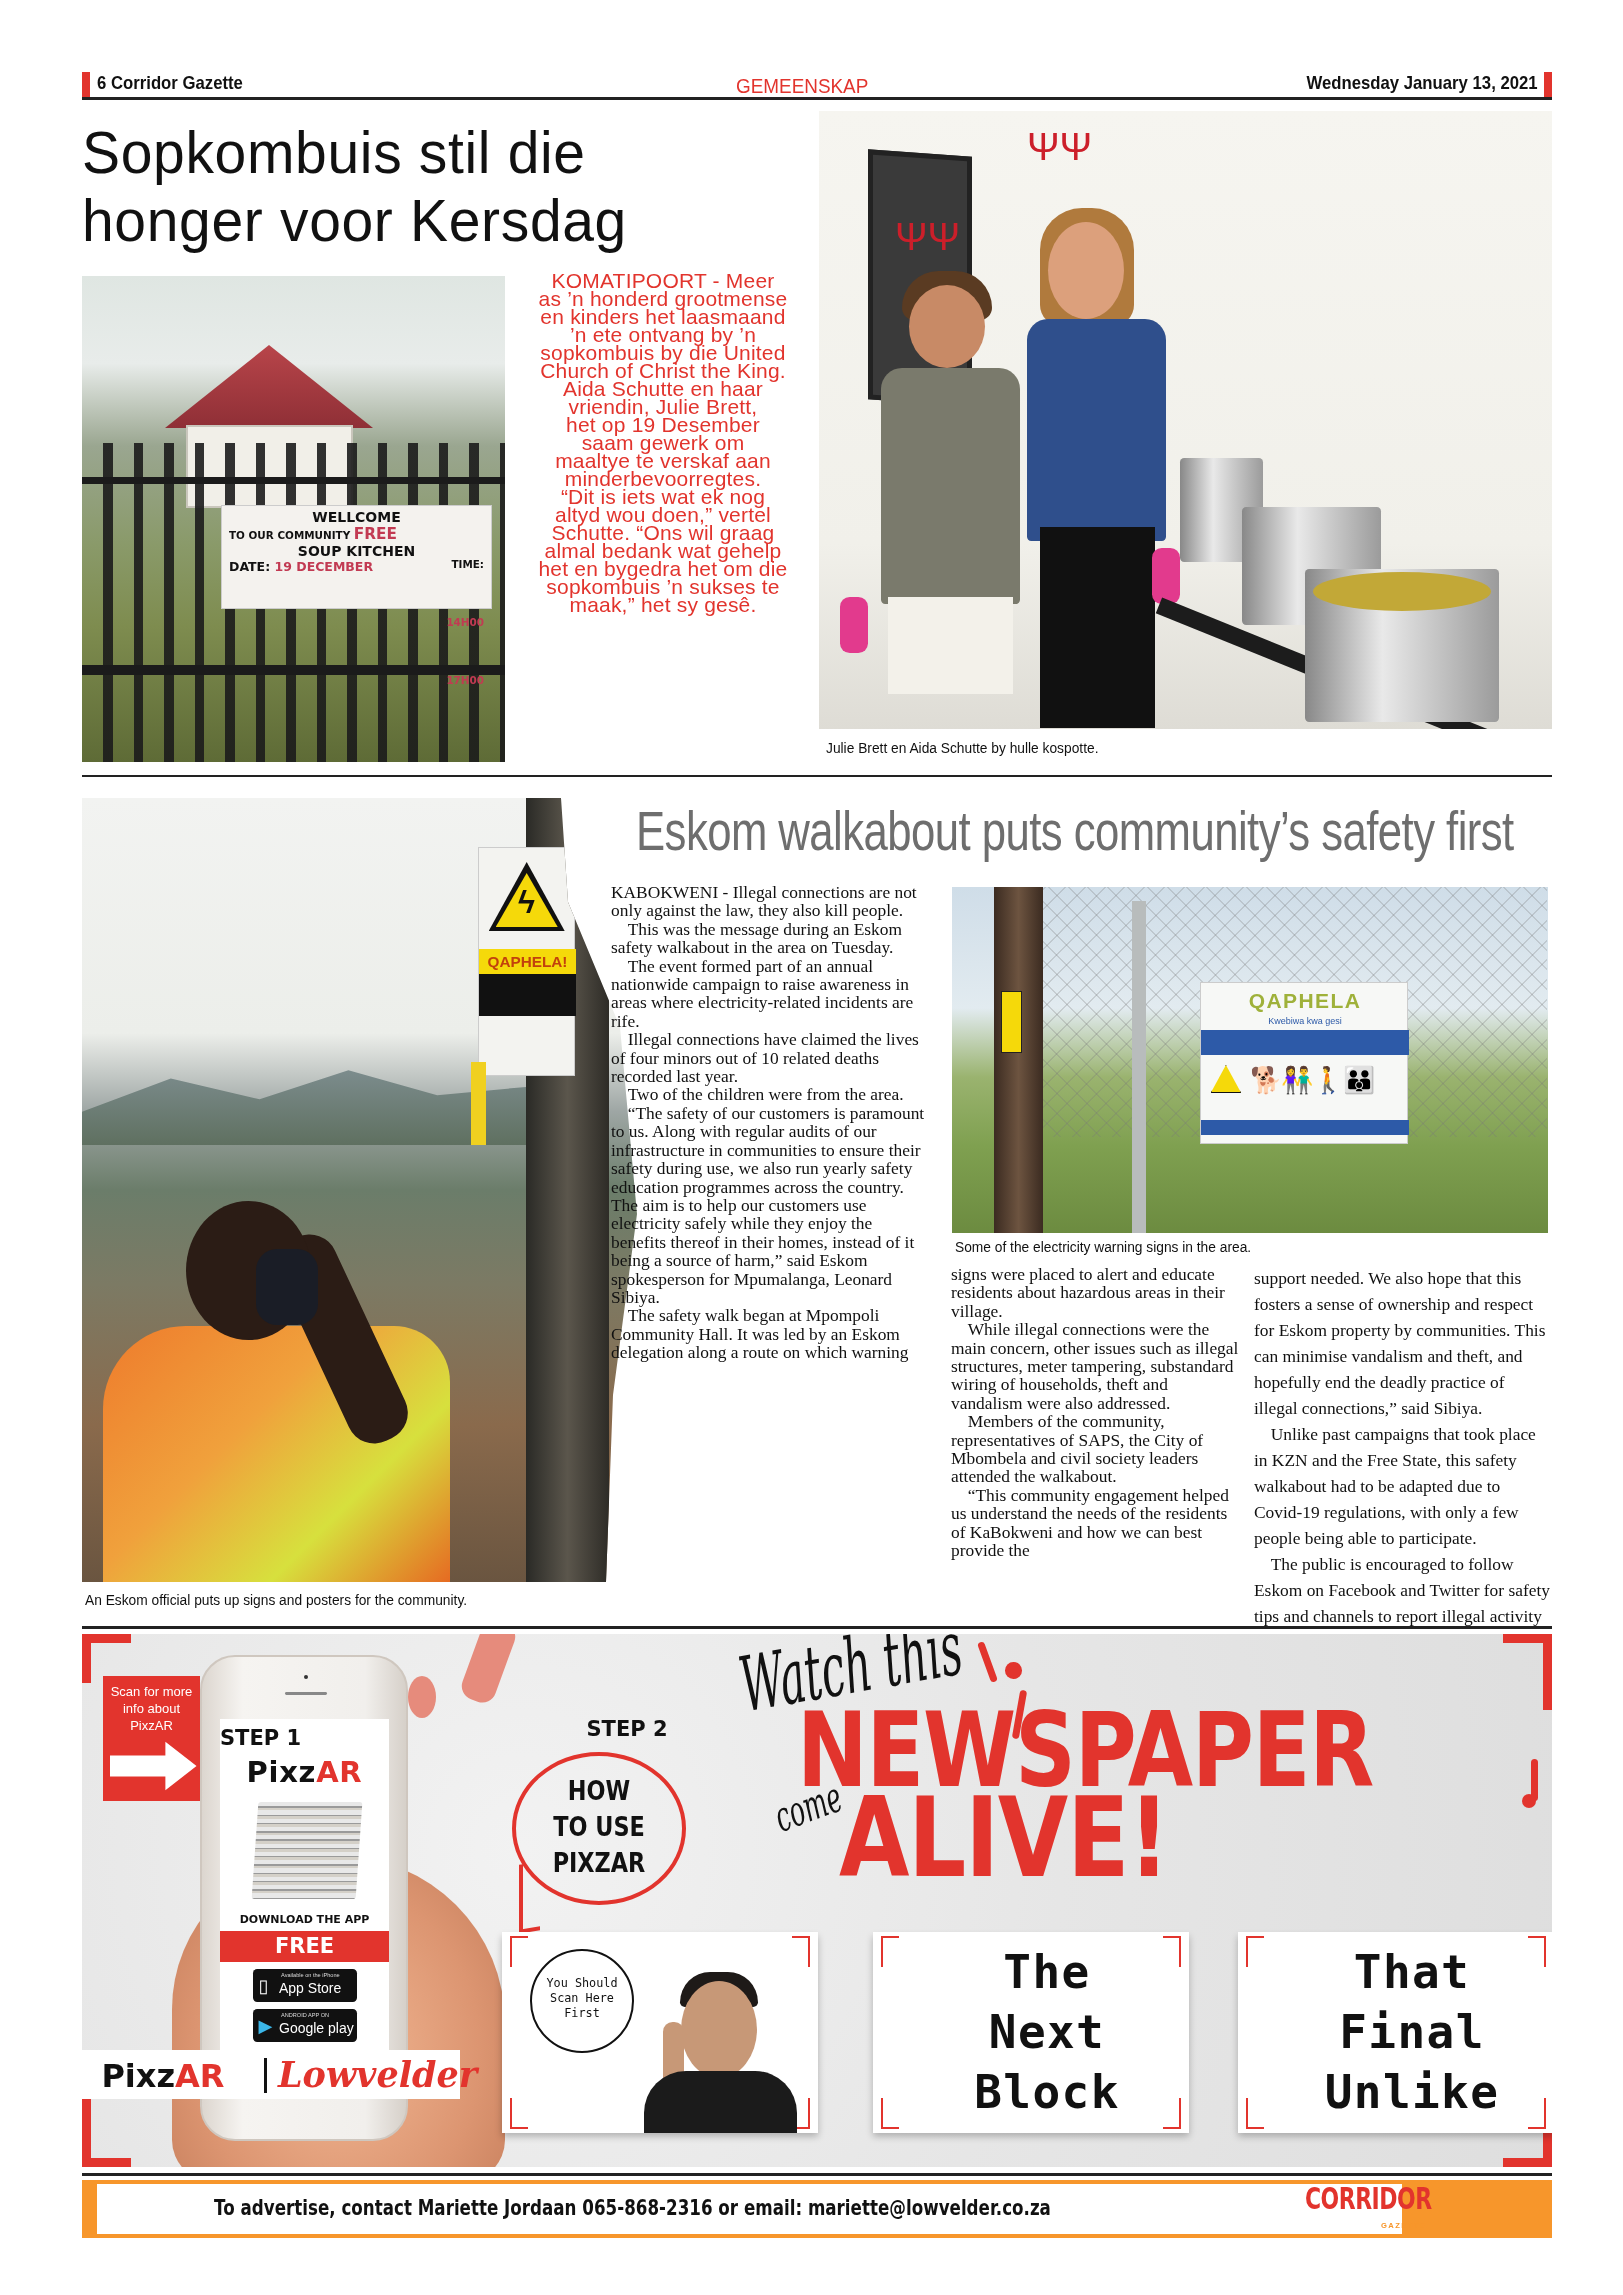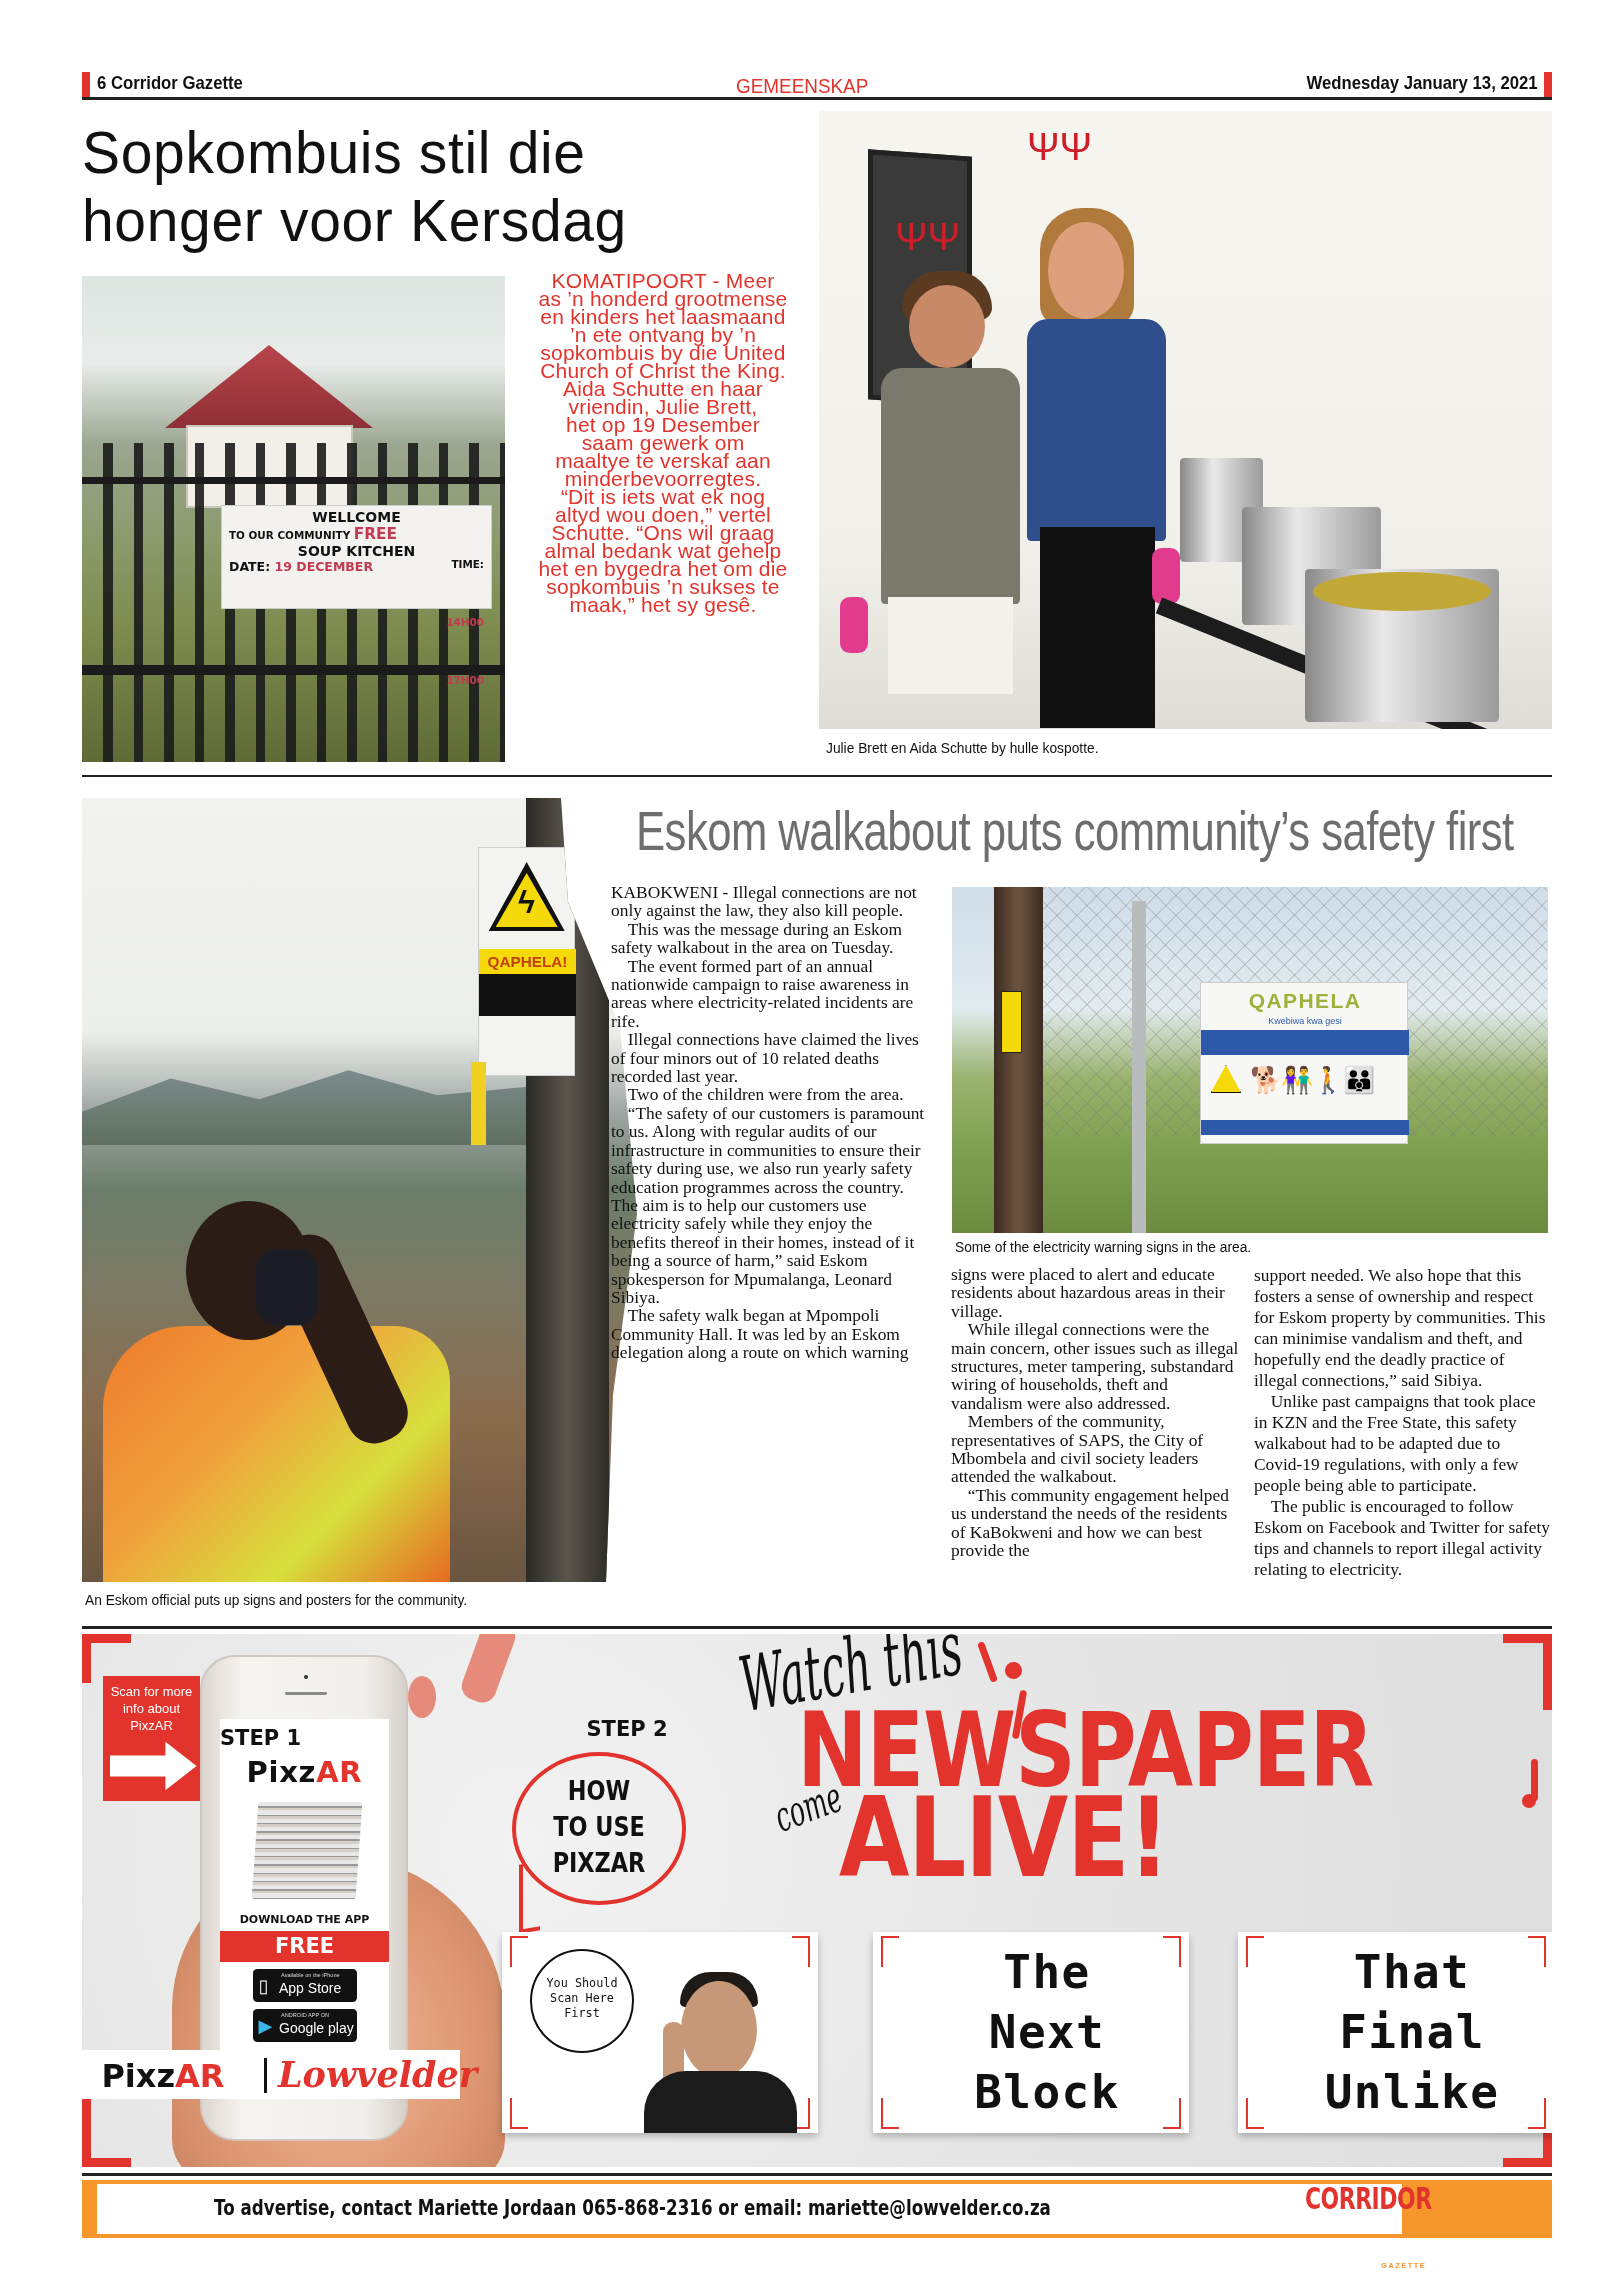--- a/index.html
+++ b/index.html
@@ -97,21 +97,21 @@
   .big-sign .sub { left: 0; top: 33px; width: 208px; text-align: center; font-size: 9px; color: #2d5aa8; }
   .big-sign .bar1 { left: 0; top: 47px; width: 208px; height: 25px; background: #2d5aa8; }
   .big-sign .bar2 { left: 0; top: 137px; width: 208px; height: 15.3px; background: #2d5aa8; }
   .big-sign .tri { left: 9.7px; top: 82px; width: 30.5px; height: 28px; background: #f5d90a; clip-path: polygon(50% 0, 100% 100%, 0 100%); border: 1.4px solid #111; }
   .big-sign .fams { left: 49px; top: 82px; font-size: 26px; color: #111; letter-spacing: -1.4px; }
   .small-sign { left: 49px; top: 104px; width: 21px; height: 62px; background: #f5d90a; border: 0.7px solid #222; }
 
   .cap-signs { left: 955px; top: 1238px; }
 
   .a2-col2 { left: 951px; top: 1265px; width: 292px; font-family: "Liberation Serif", serif; font-size: 17.4px; line-height: 18.4px; color: #111; }
-  .a2-col3 { left: 1254px; top: 1265px; width: 298px; font-family: "Liberation Serif", serif; font-size: 17.4px; line-height: 21px; color: #111; }
+  .a2-col3 { left: 1254px; top: 1265px; width: 298px; font-family: "Liberation Serif", serif; font-size: 17.4px; line-height: 26px; color: #111; }
   .a2-col2 p, .a2-col3 p { margin: 0; }
 
   .rule-ad { left: 82px; top: 1626px; width: 1470px; height: 2.8px; background: #222; }
 
   
   .ad { left: 82px; top: 1634px; width: 1470px; height: 533px; background: radial-gradient(circle at 30% 40%, #f2f2f2 0%, #e6e6e6 50%, #dedede 100%); overflow: hidden; }
   .corner { border-color: #e2342d; border-style: solid; }
   .ad-c-tl { left: 0; top: 0; width: 49px; height: 49px; border-width: 9.7px 0 0 9.7px; }
   .ad-c-tr { right: 0; top: 0; width: 49px; height: 76px; border-width: 9.7px 9.7px 0 0; }
   .ad-c-bl { left: 0; bottom: 0; width: 49px; height: 76px; border-width: 0 0 9.7px 9.7px; }
@@ -170,21 +170,21 @@
   .man-hair { left: 178px; top: 40px; width: 78px; height: 35px; border-radius: 35px 35px 5.6px 5.6px; background: #1e1a18; }
   .man-body { left: 142px; top: 139px; width: 153px; height: 62px; border-radius: 42px 42px 0 0; background: #1b1b1b; }
   .man-hand { left: 161px; top: 90px; width: 21px; height: 69px; border-radius: 9.7px; background: #c79877; }
 
   
   .rule-foot { left: 82px; top: 2173px; width: 1470px; height: 2.8px; background: #222; }
   .foot-bar { left: 82px; top: 2180px; width: 1470px; height: 58px; background: #f7962b; }
   .foot-white { left: 97px; top: 2184px; width: 1305px; height: 50px; background: #fff; }
   .foot-text { left: 214px; top: 2195px; font-size: 22px; font-weight: bold; color: #111; font-family: "DejaVu Sans", sans-serif; transform: scaleX(0.76); transform-origin: left; white-space: nowrap; }
   .corridor-logo { left: 1305px; top: 2181px; font-size: 30.5px; font-weight: bold; color: #e2342d; font-family: "DejaVu Sans", sans-serif; transform: scaleX(0.72); transform-origin: left; letter-spacing: -0.7px; }
-  .corridor-sub { left: 1381px; top: 2221px; font-size: 7.6px; font-weight: bold; color: #f7962b; letter-spacing: 1.4px; margin-top: 40px; }
+  .corridor-sub { left: 1381px; top: 2221px; font-size: 7.6px; font-weight: bold; color: #f7962b; letter-spacing: 1.4px; }
 </style>
 </head>
 <body>
 
 <div class="abs hdr-bar-l"></div>
 <div class="abs hdr-left">6 Corridor Gazette</div>
 <div class="abs hdr-center">GEMEENSKAP</div>
 <div class="abs hdr-right">Wednesday January 13, 2021</div>
 <div class="abs hdr-bar-r"></div>
 <div class="abs hdr-rule"></div>

